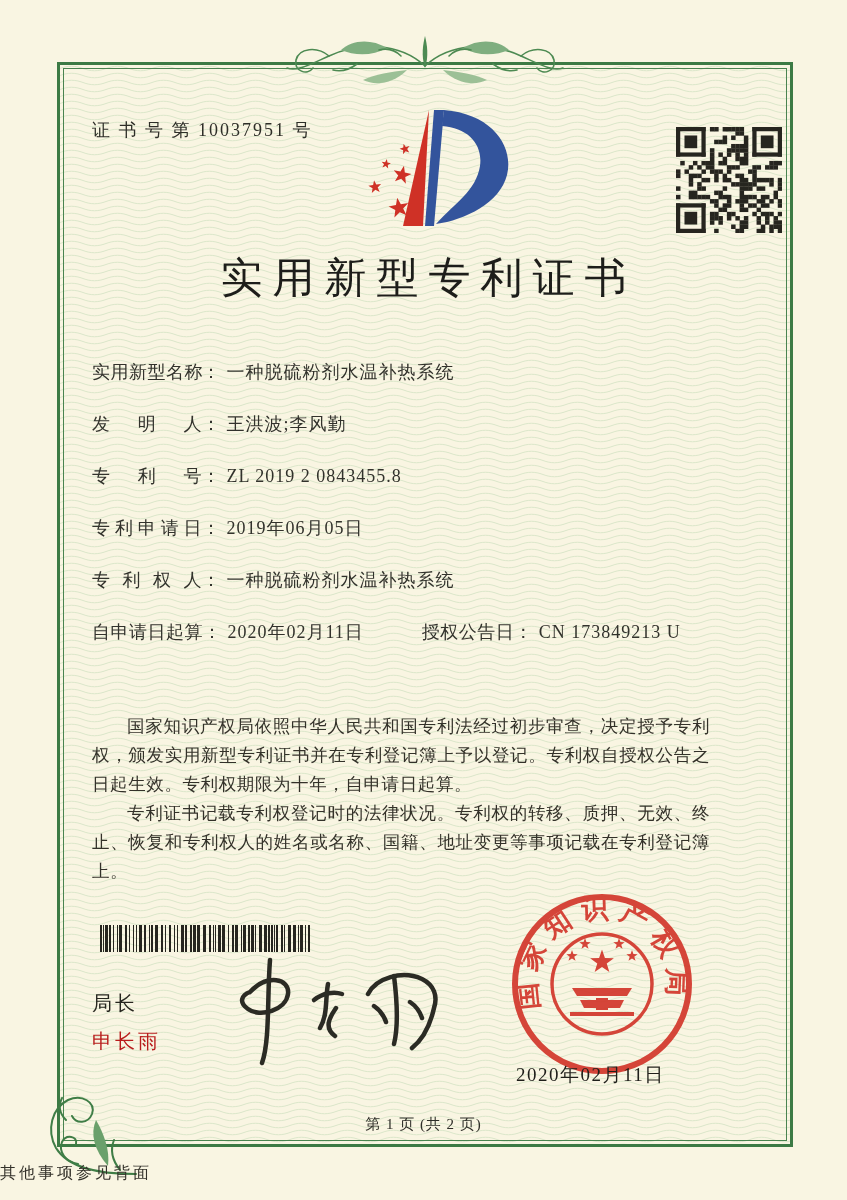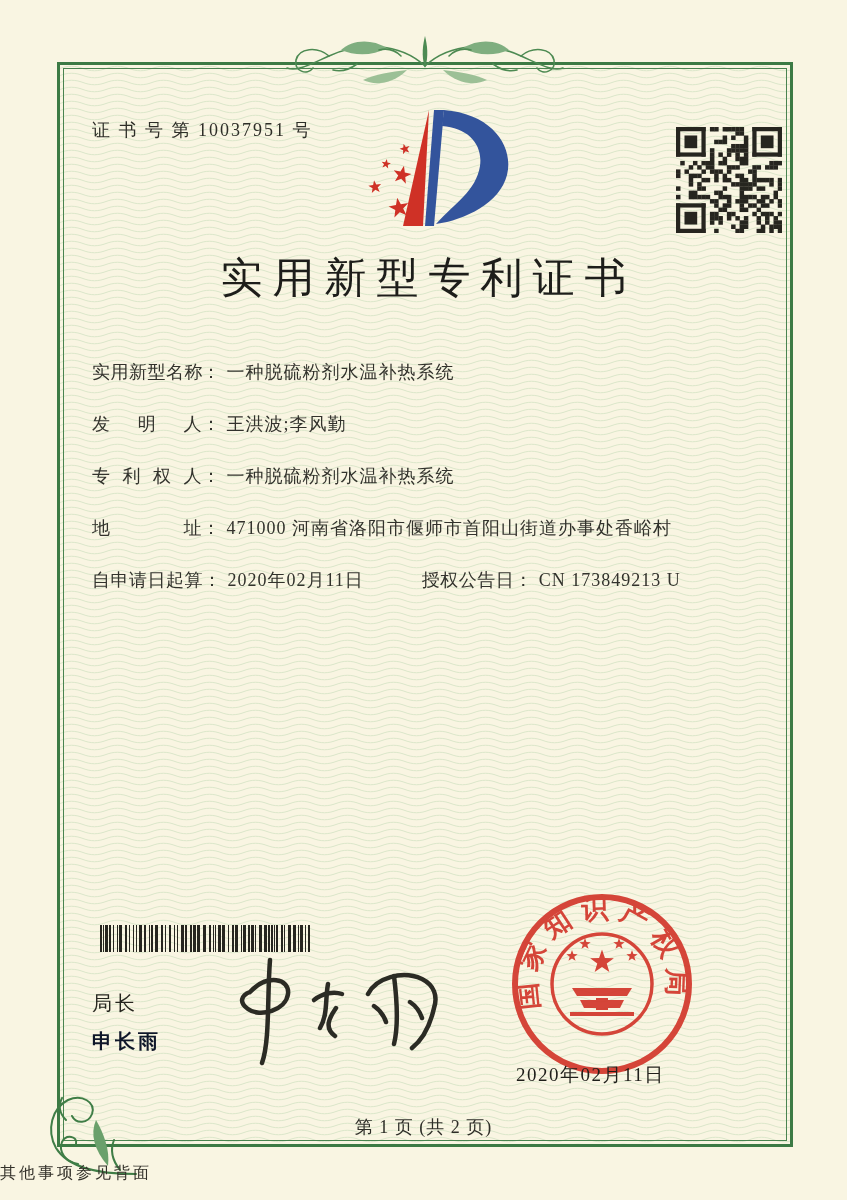--- a/index.html
+++ b/index.html
@@ -64,32 +64,32 @@
   .body-text{
     position:absolute;left:92px;top:712px;width:618px;
     font-size:17.5px;line-height:29px;color:#333129;
     text-align:justify;letter-spacing:0.6px;
   }
   .body-text p{margin:0;text-indent:2em;}
 
   
   .barcode{position:absolute;left:100px;top:925px;width:212px;height:27px;}
   .signer-title{position:absolute;left:92px;top:990px;font-size:20px;color:#26261f;letter-spacing:3px;}
-  .signer-name{position:absolute;left:92px;top:1028px;font-size:20px;color:#0f172a;letter-spacing:3px;font-weight:bold;}
+  .signer-name{position:absolute;left:92px;top:1028px;font-size:20px;color:#b91c1c;letter-spacing:3px;}
   .signature{position:absolute;left:222px;top:948px;width:230px;height:125px;}
 
   .seal{position:absolute;left:506px;top:888px;width:192px;height:192px;opacity:0.92;}
   .seal-date{
     position:absolute;left:516px;top:1062px;width:180px;
     font-size:19px;color:#1f1f1a;letter-spacing:1.5px;white-space:nowrap;
   }
 
   .page-no{
     position:absolute;left:0;top:1115px;width:847px;text-align:center;
-    font-size:18px;color:#2e2e28;letter-spacing:1px;
+    font-size:15px;color:#2e2e28;letter-spacing:1px;
   }
   .back-note{
     position:absolute;left:0;top:1163px;width:847px;text-align:left;
     font-size:16px;color:#33312a;letter-spacing:3px;
   }
 </style>
 </head>
 <body>
 
 <div class="page">
@@ -371,31 +371,36 @@
   <div class="title">实用新型专利证书</div>
 
   <div class="fields">
     <div class="frow">
       <span class="flabel">实用新型名称</span><span class="fcolon">：</span><span class="fvalue">一种脱硫粉剂水温补热系统</span>
     </div>
     <div class="frow">
       <span class="flabel">发明人</span><span class="fcolon">：</span><span class="fvalue">王洪波;李风勤</span>
     </div>
     <div class="frow">
-      <span class="flabel">专利权人</span><span class="fcolon">：</span><span class="fvalue">一种脱硫粉剂水温补热系统</span>
+      <span class="flabel">专利号</span><span class="fcolon">：</span><span class="fvalue">ZL 2019 2 0843455.8</span>
     </div>
     <div class="frow">
-      <span class="flabel">地址</span><span class="fcolon">：</span><span class="fvalue">471000 河南省洛阳市偃师市首阳山街道办事处香峪村</span>
+      <span class="flabel">专利申请日</span><span class="fcolon">：</span><span class="fvalue">2019年06月05日</span>
+    </div>
+    <div class="frow">
+      <span class="flabel">专利权人</span><span class="fcolon">：</span><span class="fvalue">一种脱硫粉剂水温补热系统</span>
     </div>
     <div class="frow">
       <span class="flabel-n">自申请日起算</span><span class="fcolon">：</span><span class="fvalue">2020年02月11日</span><span class="grant-second"><span class="flabel-n">授权公告日</span><span class="fcolon">：</span><span class="fvalue">CN 173849213 U</span></span>
     </div>
   </div>
 
   <div class="body-text">
+    <p>国家知识产权局依照中华人民共和国专利法经过初步审查，决定授予专利权，颁发实用新型专利证书并在专利登记簿上予以登记。专利权自授权公告之日起生效。专利权期限为十年，自申请日起算。</p>
+    <p>专利证书记载专利权登记时的法律状况。专利权的转移、质押、无效、终止、恢复和专利权人的姓名或名称、国籍、地址变更等事项记载在专利登记簿上。</p>
   </div>
 
   <svg class="barcode" id="barcode" viewBox="0 0 212 27" preserveAspectRatio="none">
       <rect x="0" y="0" width="2" height="27" fill="#26251f"></rect>
       <rect x="3" y="0" width="1" height="27" fill="#26251f"></rect>
       <rect x="5" y="0" width="3" height="27" fill="#26251f"></rect>
       <rect x="9" y="0" width="2" height="27" fill="#26251f"></rect>
       <rect x="13" y="0" width="1" height="27" fill="#26251f"></rect>
       <rect x="17" y="0" width="1" height="27" fill="#26251f"></rect>
       <rect x="19" y="0" width="3" height="27" fill="#26251f"></rect>

